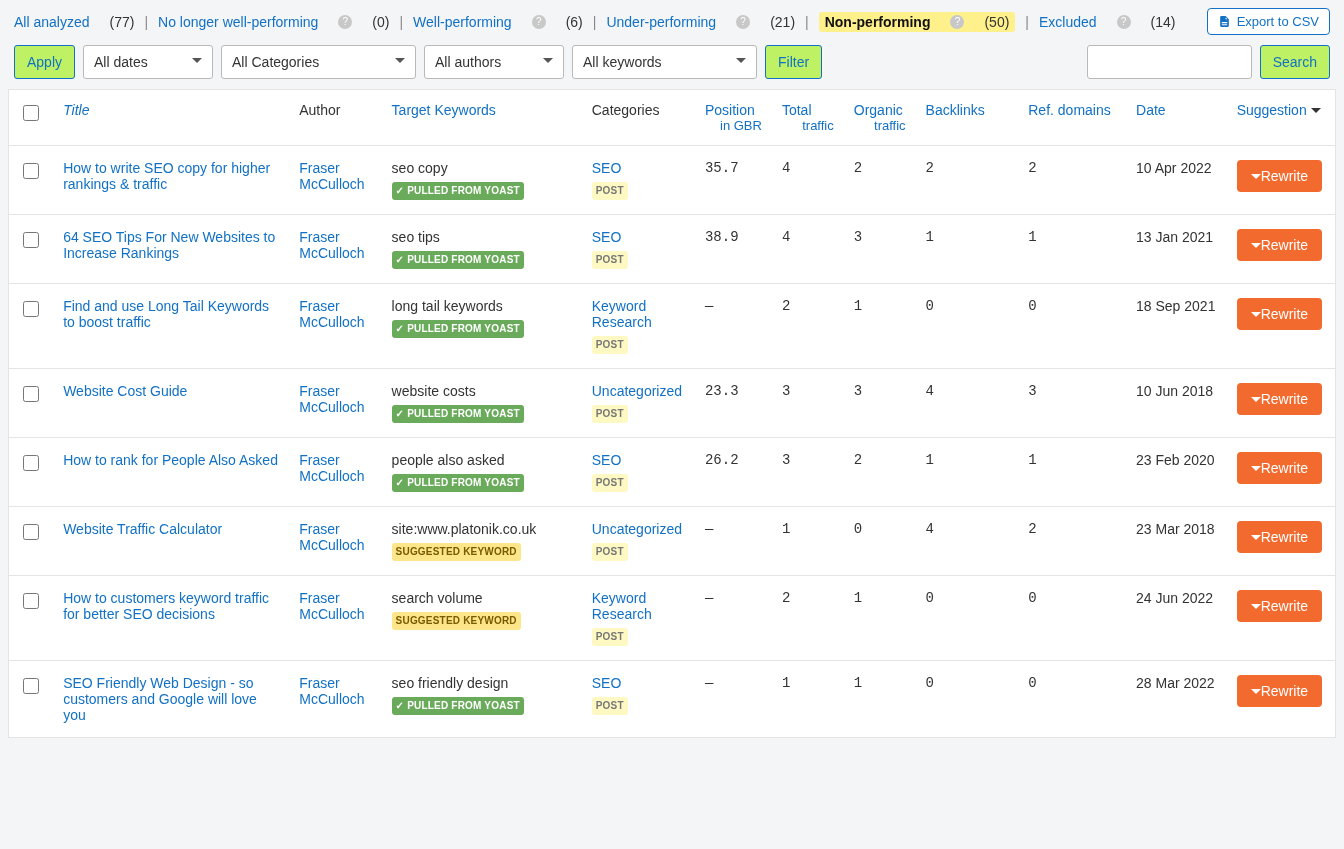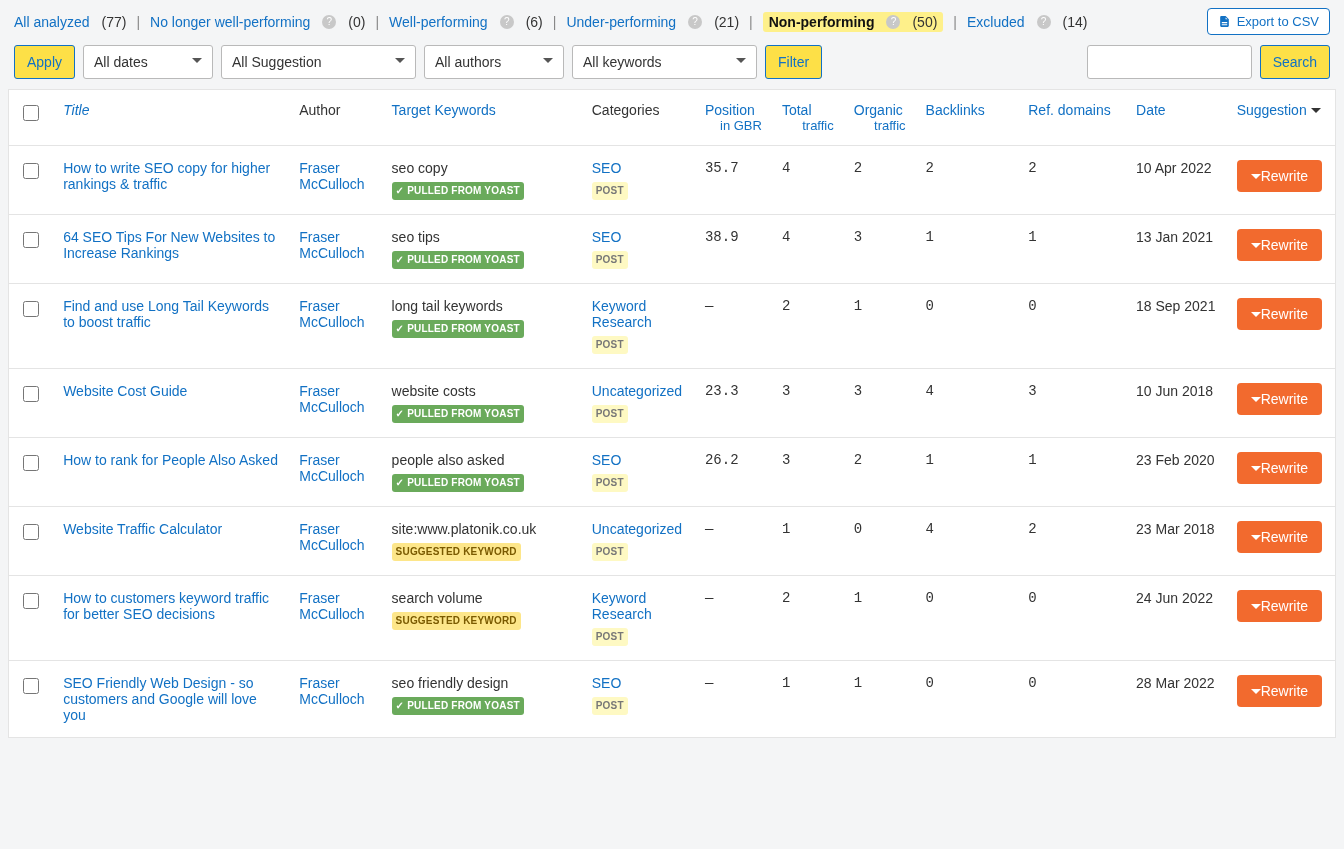--- a/index.html
+++ b/index.html
@@ -19,21 +19,21 @@
   }
   .tabs {
     display: flex;
     align-items: center;
     gap: 6px;
     flex: 1;
   }
   .tab {
     display: inline-flex;
     align-items: center;
-    gap: 12px;
+    gap: 20px;
     font-size: 14px;
   }
   .tab a { color: #1271c4; text-decoration: none; cursor: pointer; }
   .tab .count { color: #333; }
   .tab.active { background: #fef08a; padding: 2px 6px; border-radius: 3px;}
   .tab.active a { color: #111; font-weight: 700; }
   .sep { color: #888; margin: 0 4px; }
   .help-icon {
     display:inline-block; width:14px;height:14px;border-radius:50%;
     background:#c8c8c8;color:#fff;font-size:10px;line-height:14px;text-align:center;
@@ -57,21 +57,21 @@
   .select-box::after{
     content:"";position:absolute;right:10px;top:50%;transform:translateY(-40%);
     border:5px solid transparent;border-top-color:#555;
   }
   .wide1{min-width:170px;}
   .wide2{min-width:130px;}
   .wide3{min-width:195px;}
   .wide4{min-width:140px;}
   .wide5{min-width:185px;}
   .btn-outline-blue{
-    border:1px solid #1271c4;color:#1271c4;background:#fde047;
+    border:1px solid #1271c4;color:#1271c4;background:#bef264;
     height:34px;padding:0 12px;border-radius:3px;cursor:pointer;font-size:14px;
   }
   .spacer{flex:1;}
   .search-input{
     height:34px;border:1px solid #b9b9b9;background:#fff;border-radius:3px;
     width:165px;padding:0 8px;font-size:14px;
   }
   table.grid{
     width:calc(100% - 16px);margin:0 8px;border-collapse:collapse;background:#fff;
     border:1px solid #e4e4e4;
@@ -168,21 +168,21 @@
     <span>Export to CSV</span>
   </button>
 </div>
 
 <div class="controls-row">
   <button class="btn-outline-blue">Apply</button>
   <div class="select-box wide2">
       <span>All dates</span>
     </div>
   <div class="select-box wide3">
-      <span>All Suggestion</span>
+      <span>All Categories</span>
     </div>
   <div class="select-box wide4">
       <span>All authors</span>
     </div>
   <div class="select-box wide5">
       <span>All keywords</span>
     </div>
   <button class="btn-outline-blue">Filter</button>
   <div class="spacer"></div>
   <input class="search-input" type="text" style="">

